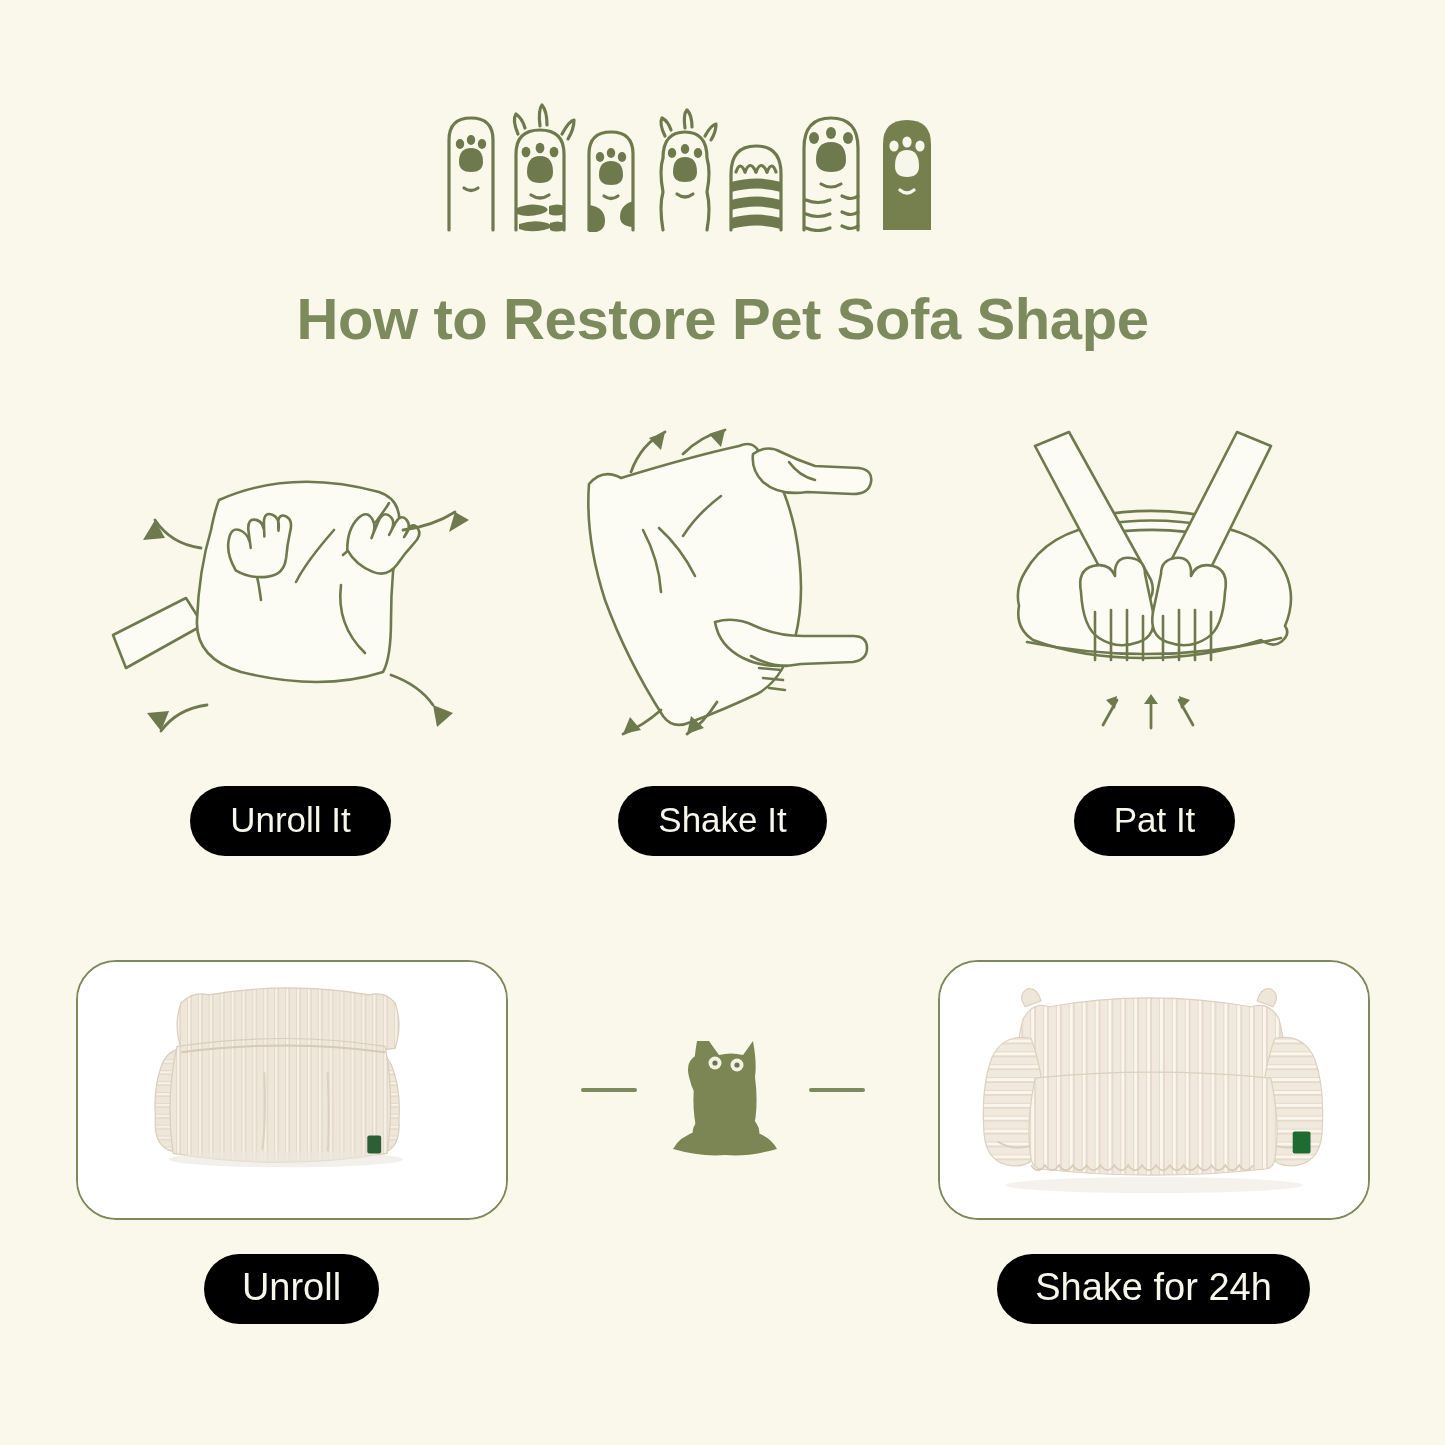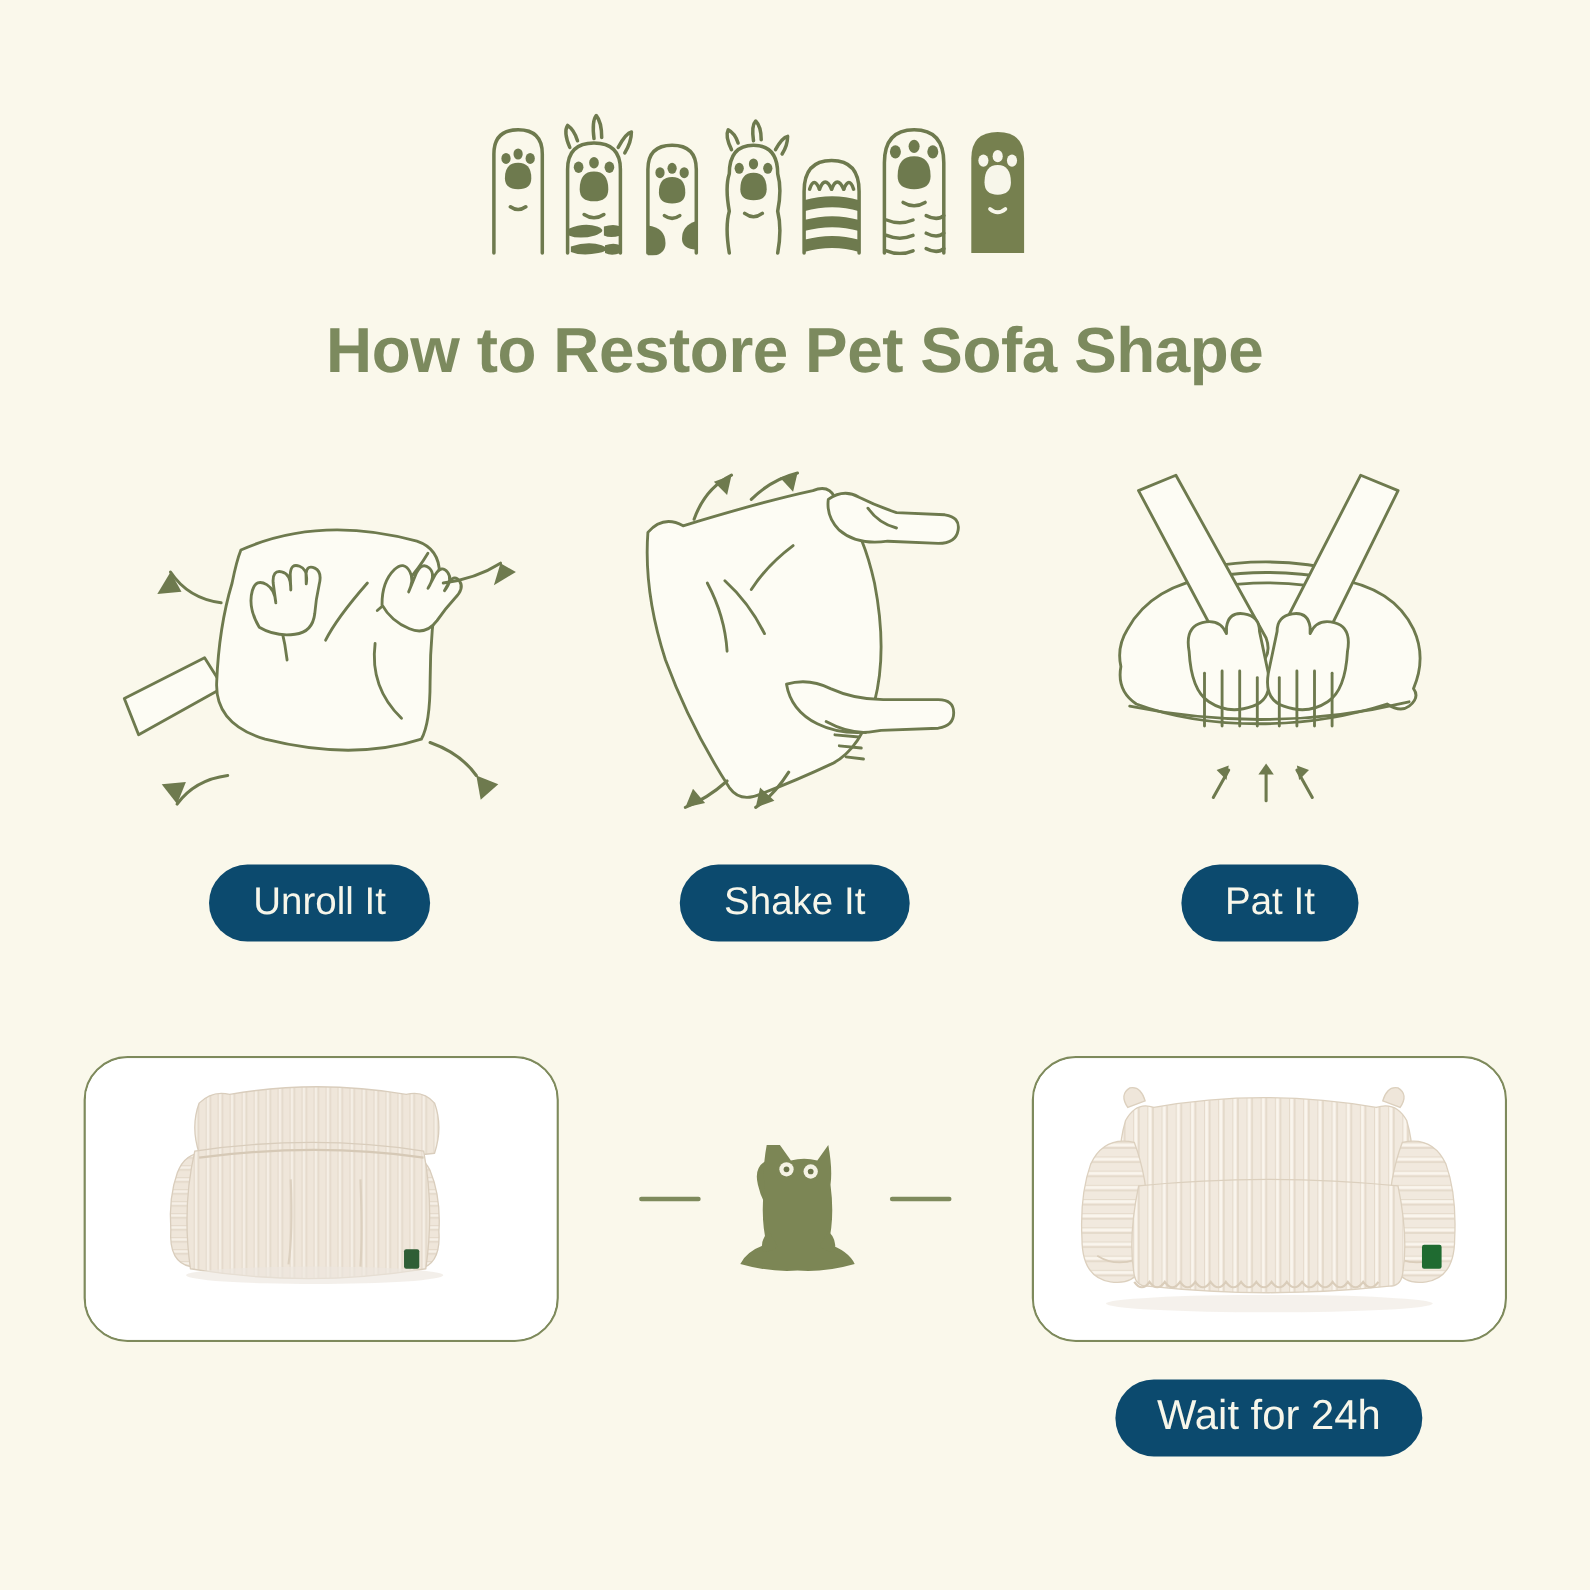--- a/index.html
+++ b/index.html
@@ -57,21 +57,21 @@
   .step-art {
     width: 400px;
     height: 340px;
     display: flex;
     align-items: center;
     justify-content: center;
   }
   .step-art svg { display: block; }
   .pill {
     display: inline-block;
-    background: #0c4a6e;
+    background: #000000;
     color: #F7F6EA;
     border-radius: 999px;
     font-size: 35px;
     line-height: 1;
     padding: 16px 40px 19px 40px;
     white-space: nowrap;
     margin-top: 36px;
   }
 
   
@@ -370,20 +370,21 @@
 
           <path d="M104 92 q108 -14 206 0" fill="none" stroke="#D6C9B6" stroke-width="2"></path>
           <path d="M188 112 q2 50 -2 78" fill="none" stroke="#DCD0BF" stroke-width="2"></path>
           <path d="M252 112 q2 50 0 80" fill="none" stroke="#DCD0BF" stroke-width="2"></path>
 
           <rect x="292" y="176" width="14" height="18" rx="2" fill="#2E5E35"></rect>
 
           <ellipse cx="210" cy="200" rx="118" ry="8" fill="#EDE7DE" opacity="0.65"></ellipse>
         </svg>
       </div>
+      <span class="pill">Unroll</span>
     </div>
 
     <div class="connector">
       <span class="dash"></span>
       <span class="cat-mark">
         <svg width="120" height="150" viewBox="0 0 120 150">
           <g fill="#7C8655">
 
             <path d="M34 40 q-12 6 -8 22 q4 18 16 30 l12 -10 q-12 -12 -14 -26 q-2 -12 6 -14 z"></path>
 
@@ -438,17 +439,17 @@
 
           <path d="M92 206 q7 10 14 0 q7 10 14 0 q7 10 14 0 q7 10 14 0 q7 10 14 0
                    q7 10 14 0 q7 10 14 0 q7 10 14 0 q7 10 14 0 q7 10 14 0
                    q7 10 14 0 q7 10 14 0 q7 10 14 0 q7 10 14 0 q7 10 14 0 q7 10 14 0" fill="none" stroke="#DACDBA" stroke-width="2"></path>
 
           <rect x="356" y="172" width="18" height="22" rx="2" fill="#1F6B31"></rect>
 
           <ellipse cx="216" cy="226" rx="150" ry="8" fill="#EEE8DF" opacity="0.6"></ellipse>
         </svg>
       </div>
-      <span class="pill">Wait for 24h</span>
+      <span class="pill">Shake for 24h</span>
     </div>
   </div>
 
 </div>
 
 </body></html>

